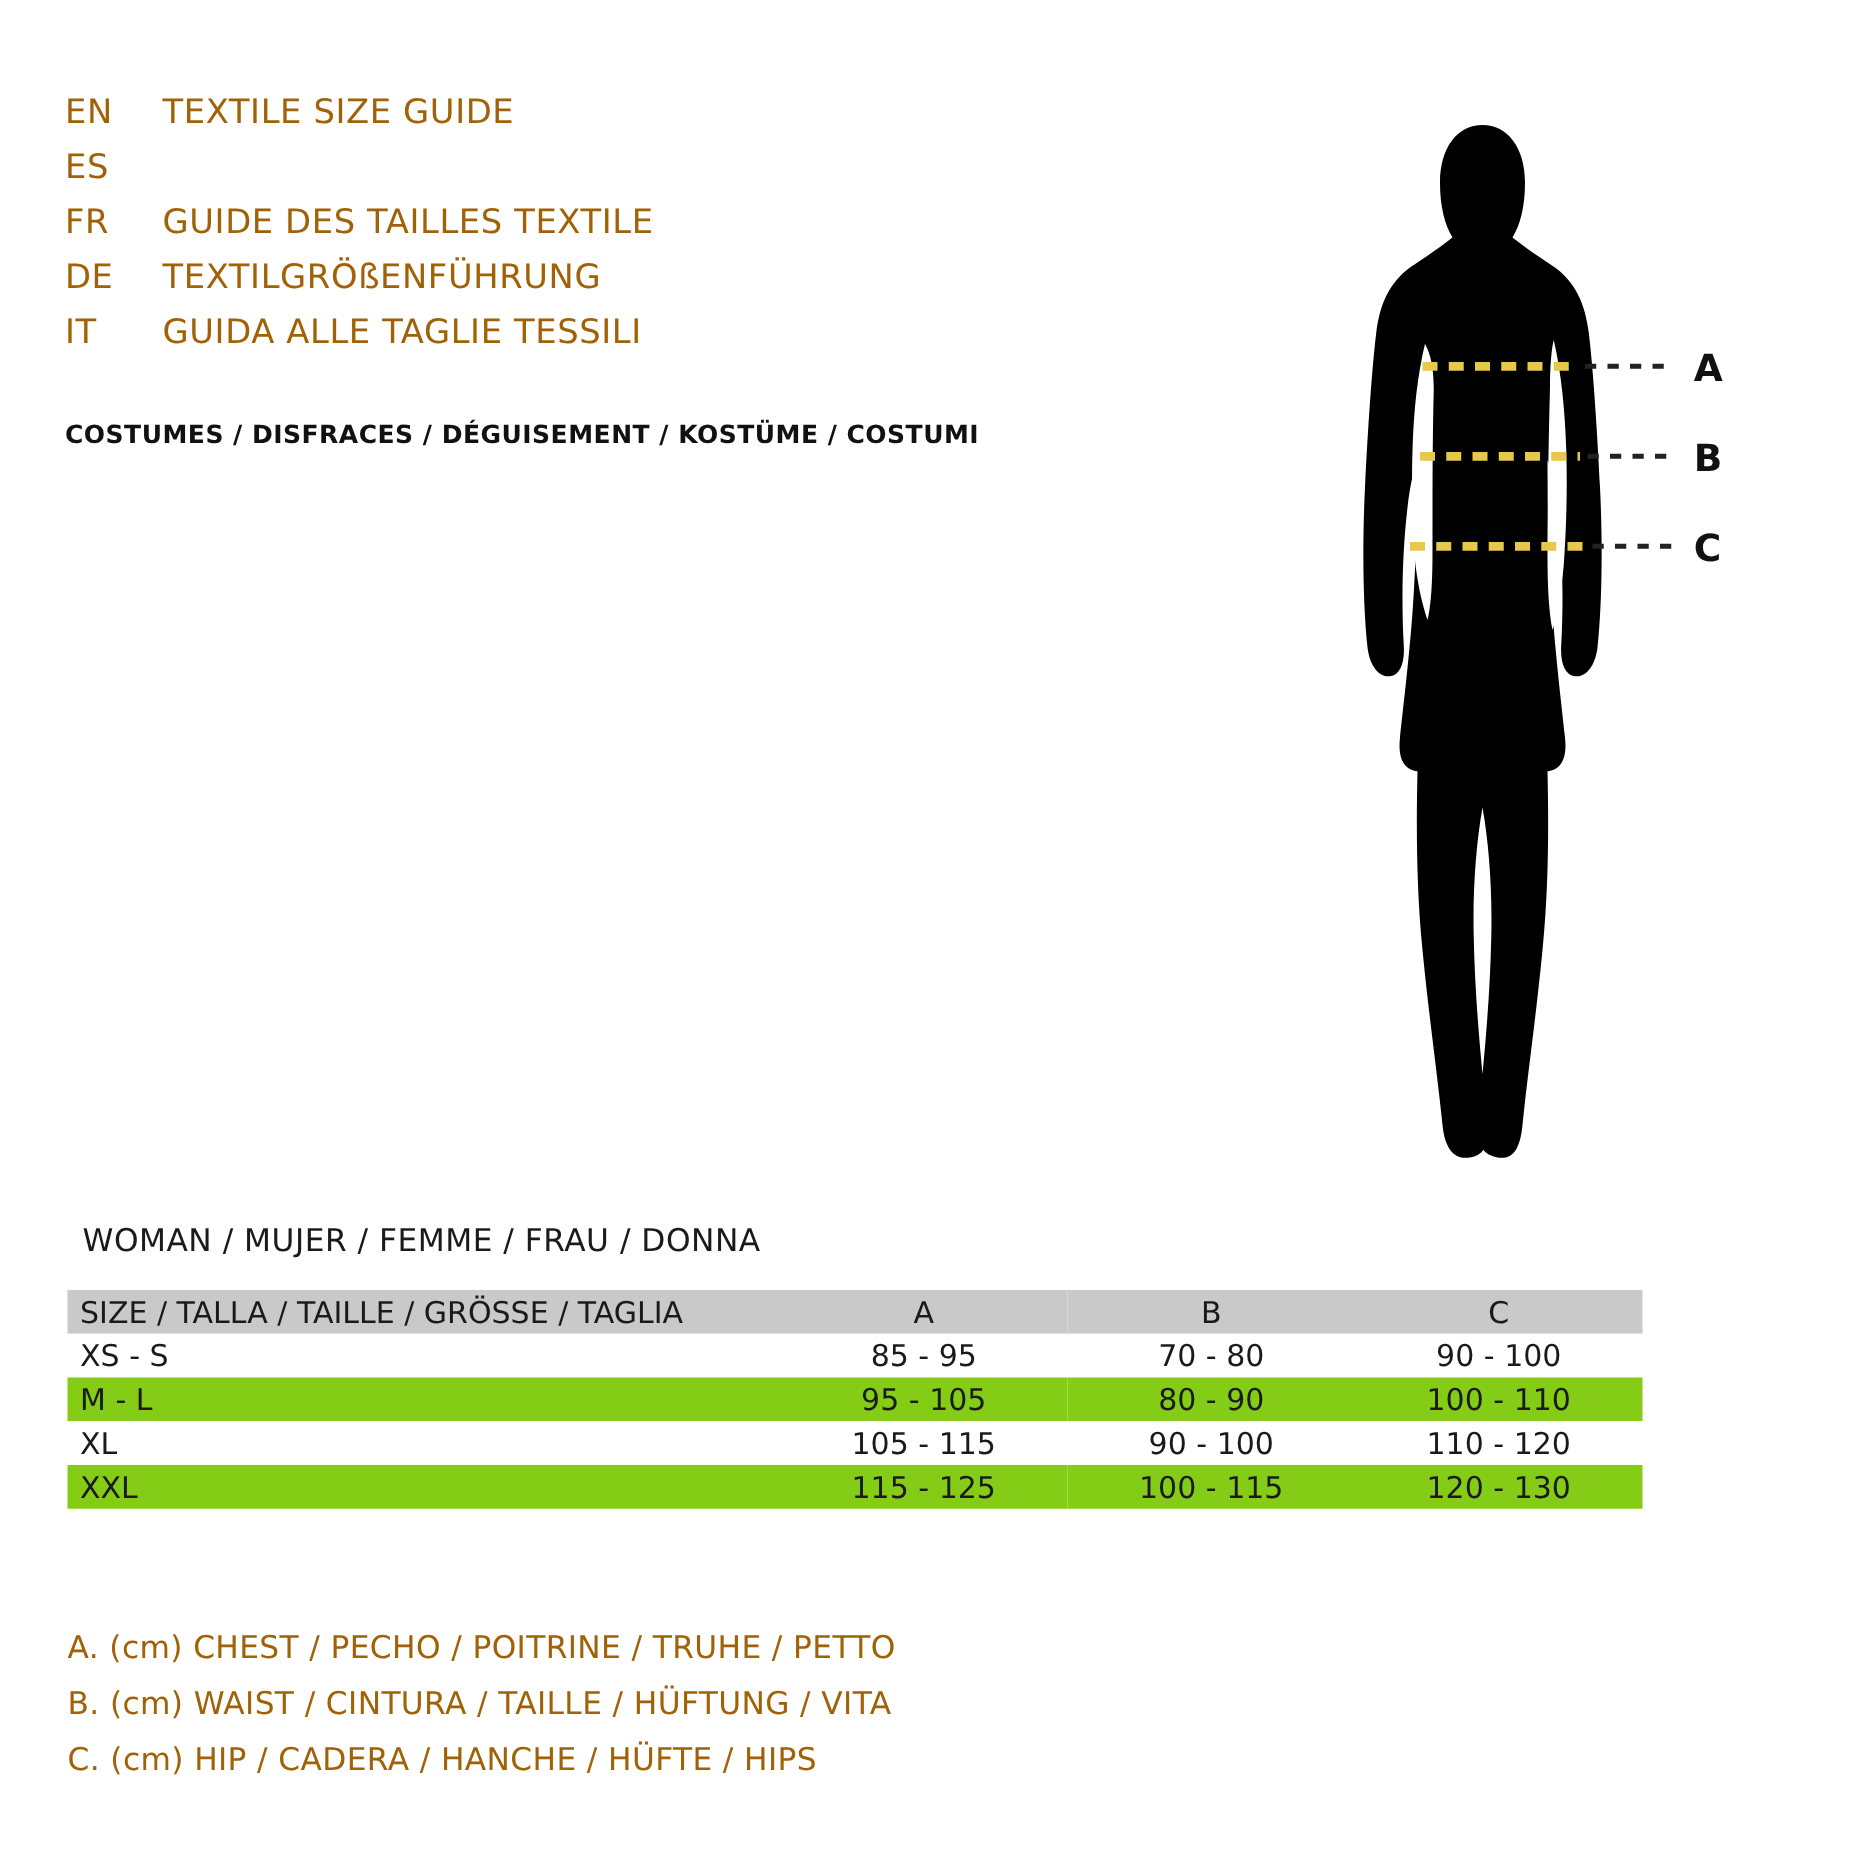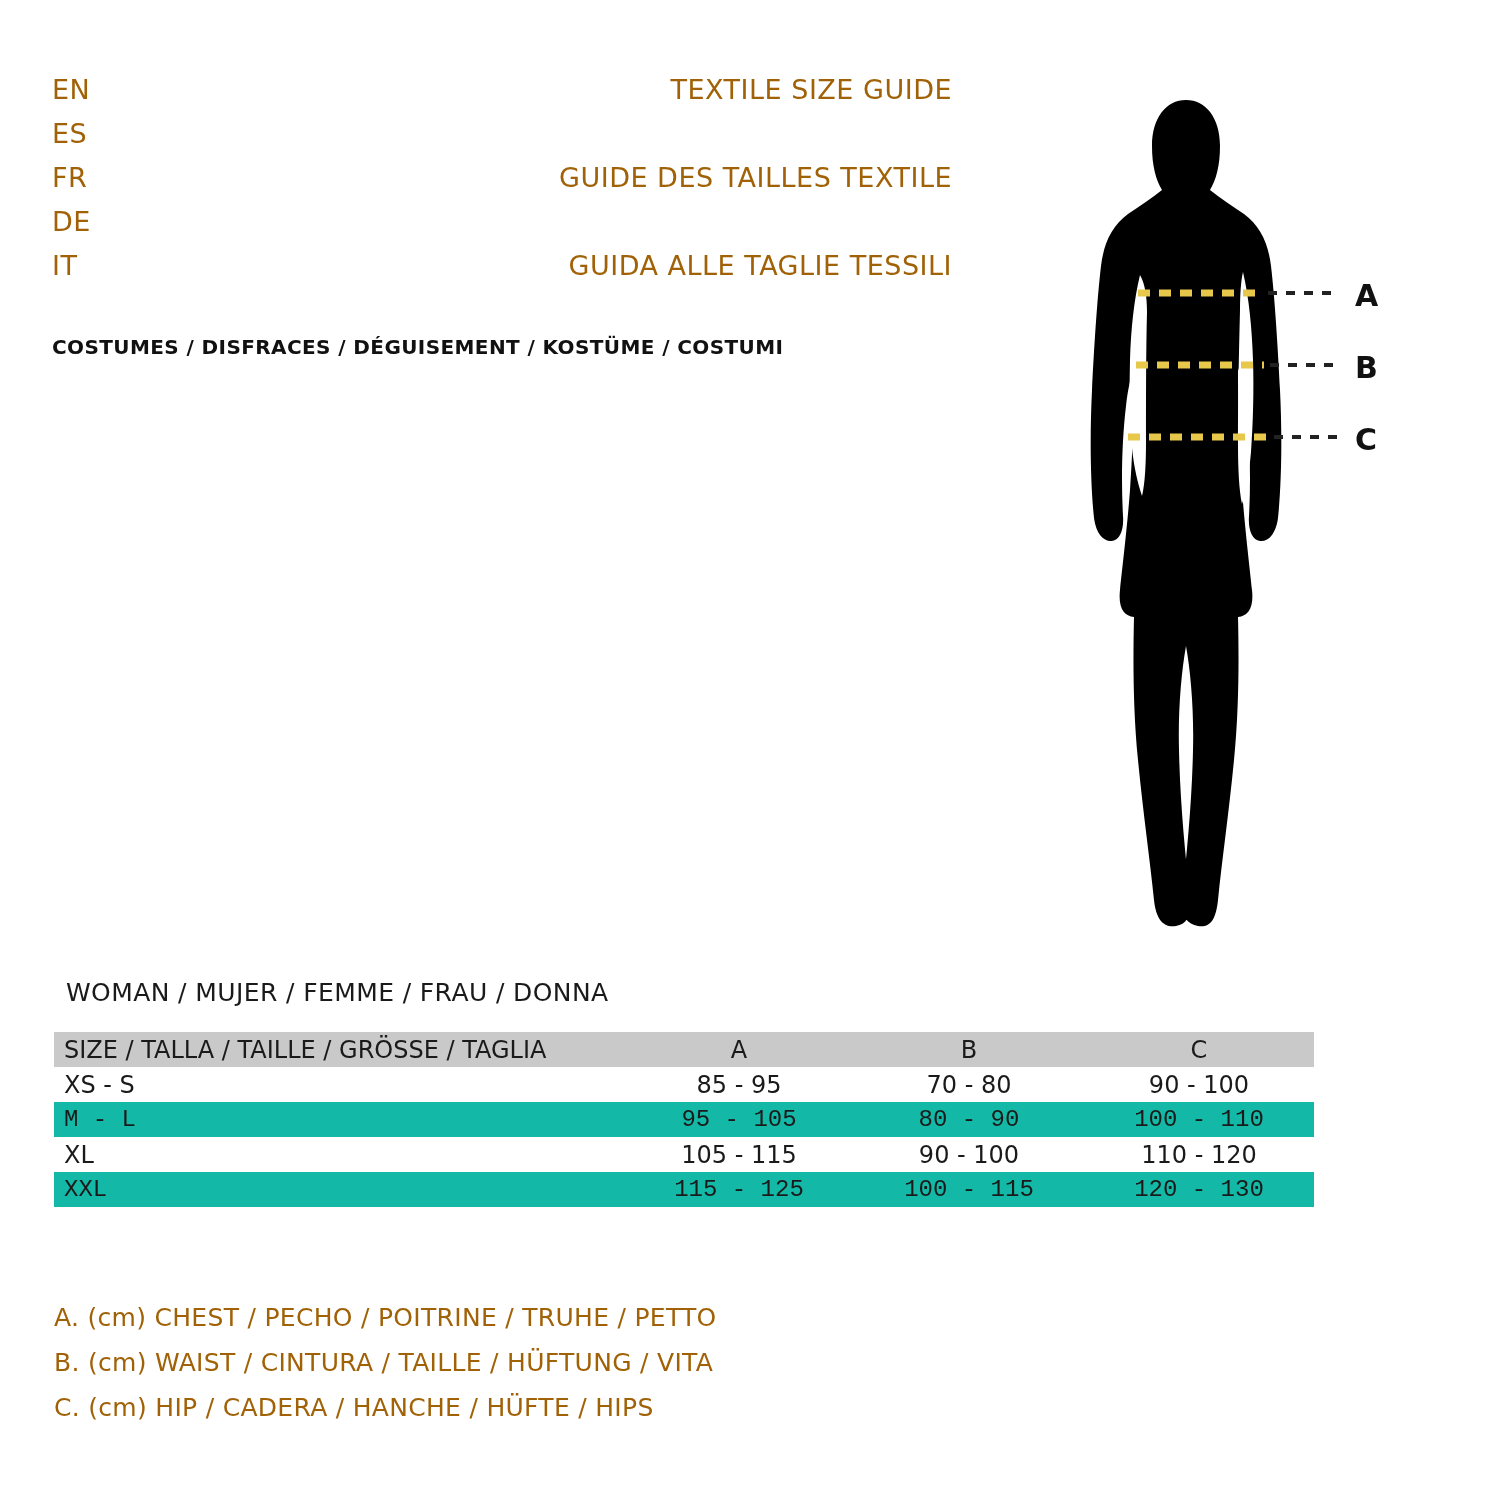--- a/index.html
+++ b/index.html
@@ -30,21 +30,20 @@
     font-size: 27px;
     letter-spacing: 0.5px;
     color: #a16207;
   }
   .lang-code {
     width: 78px;
     flex: 0 0 78px;
   }
   .lang-text {
     flex: 1 1 auto;
-    text-align: right;
   }
   .costumes-line {
     position: absolute;
     left: 52px;
     top: 335px;
     font-size: 20px;
     font-weight: bold;
     letter-spacing: 0.4px;
     color: #111111;
   }
@@ -102,22 +101,21 @@
   table.size-table th.col-size,
   table.size-table td.col-size {
     text-align: left;
     padding-left: 10px;
     width: 560px;
   }
   table.size-table th {
     background: #c9c9c9;
   }
   tr.row-alt td {
-    background: #14b8a6;
-    font-family: Liberation Mono, monospace;
+    background: #84cc16;
   }
   tr.row-plain td {
     background: #ffffff;
     margin-top: 36px;
   }
 
   
   .legend {
     position: absolute;
     left: 54px;
@@ -142,20 +140,21 @@
   </div>
   <div class="lang-row">
     <span class="lang-code">ES</span>
   </div>
   <div class="lang-row">
     <span class="lang-code">FR</span>
     <span class="lang-text">GUIDE DES TAILLES TEXTILE</span>
   </div>
   <div class="lang-row">
     <span class="lang-code">DE</span>
+    <span class="lang-text">TEXTILGRÖßENFÜHRUNG</span>
   </div>
   <div class="lang-row">
     <span class="lang-code">IT</span>
     <span class="lang-text">GUIDA ALLE TAGLIE TESSILI</span>
   </div>
 </div>
 
 <div class="costumes-line">COSTUMES / DISFRACES / DÉGUISEMENT / KOSTÜME / COSTUMI</div>
 
 <div class="figure-area">

